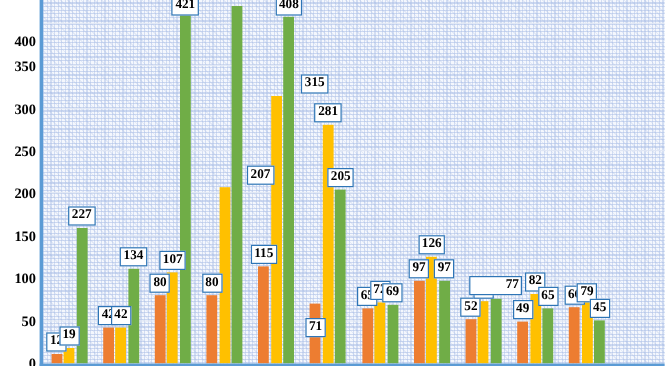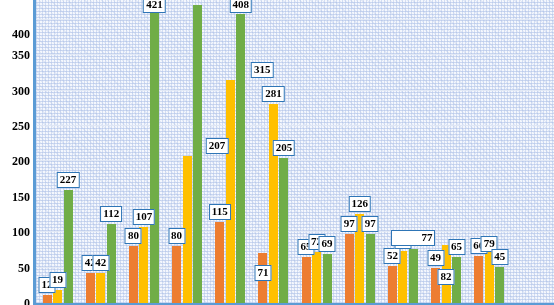--- a/index.html
+++ b/index.html
@@ -127,21 +127,21 @@
         <div class="bar s2" style="left: 372.917px; width: 9px; height: 54.5117px;"></div>
         <div class="bar s2" style="left: 416.083px; width: 9px; height: 46.0164px;"></div>
         <div class="bar s2" style="left: 459.25px; width: 9px; height: 36.1051px;"></div>
       </div>
     <div id="labels-layer">
         <div class="dlabel" style="left: 11.0833px; top: 292.505px;">12</div>
         <div class="dlabel" style="left: 21.5833px; top: 287.549px;">19</div>
         <div class="dlabel" style="left: 32.0833px; top: 188.437px;">227</div>
         <div class="dlabel" style="left: 54.25px; top: 271.266px;">42</div>
         <div class="dlabel" style="left: 64.75px; top: 271.266px;">42</div>
-        <div class="dlabel" style="left: 75.25px; top: 221.71px;">112</div>
+        <div class="dlabel" style="left: 75.25px; top: 221.71px;">134</div>
         <div class="dlabel" style="left: 97.4167px; top: 244.364px;">80</div>
         <div class="dlabel" style="left: 107.917px; top: 225.25px;">107</div>
         <div class="dlabel" style="left: 118.417px; top: 13px;">421</div>
         <div class="dlabel" style="left: 140.583px; top: 244.364px;">80</div>
         <div class="dlabel" style="left: 151.083px; top: 154.456px; margin-left: 30px;">207</div>
         <div class="dlabel" style="left: 183.75px; top: 219.586px;">115</div>
         <div class="dlabel" style="left: 194.25px; top: 77.9977px; margin-left: 32px;">315</div>
         <div class="dlabel" style="left: 204.75px; top: 13px;">408</div>
         <div class="dlabel" style="left: 226.917px; top: 250.736px; margin-top: 30px;">71</div>
         <div class="dlabel" style="left: 237.417px; top: 102.068px;">281</div>
@@ -149,21 +149,21 @@
         <div class="dlabel" style="left: 270.083px; top: 254.984px;">65</div>
         <div class="dlabel" style="left: 280.583px; top: 250.028px;">72</div>
         <div class="dlabel" style="left: 291.083px; top: 252.152px;">69</div>
         <div class="dlabel" style="left: 313.25px; top: 232.329px;">97</div>
         <div class="dlabel" style="left: 323.75px; top: 211.799px;">126</div>
         <div class="dlabel" style="left: 334.25px; top: 232.329px;">97</div>
         <div class="dlabel" style="left: 356.417px; top: 264.187px;">52</div>
         <div class="dlabel" style="left: 366.917px; top: 248.612px;">74</div>
         <div class="dlabel" style="left: 377.417px; top: 246.488px; padding-left: 29px;">77</div>
         <div class="dlabel" style="left: 399.583px; top: 266.311px;">49</div>
-        <div class="dlabel" style="left: 410.083px; top: 242.949px; margin-top: 42px;">82</div>
+        <div class="dlabel" style="left: 410.083px; top: 242.949px;">82</div>
         <div class="dlabel" style="left: 420.583px; top: 254.984px;">65</div>
         <div class="dlabel" style="left: 442.75px; top: 254.276px;">66</div>
         <div class="dlabel" style="left: 453.25px; top: 252px; text-align: center;">79</div>
         <div class="dlabel" style="left: 463.75px; top: 264.895px;">45</div>
       </div>
   </div>
 
   <div id="y-axis-line"></div>
   <div id="x-axis-line"></div>
 

